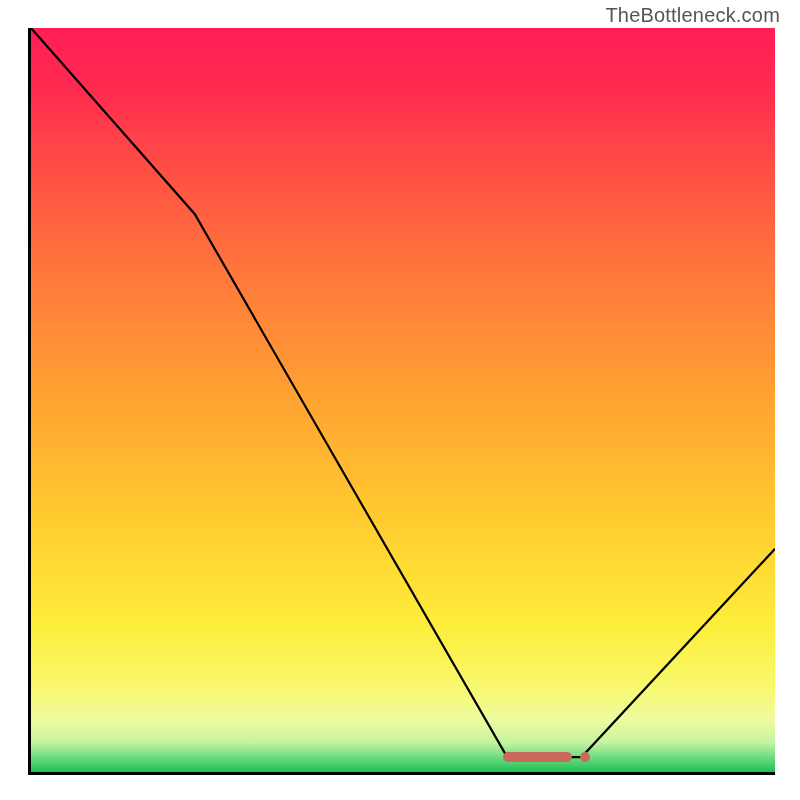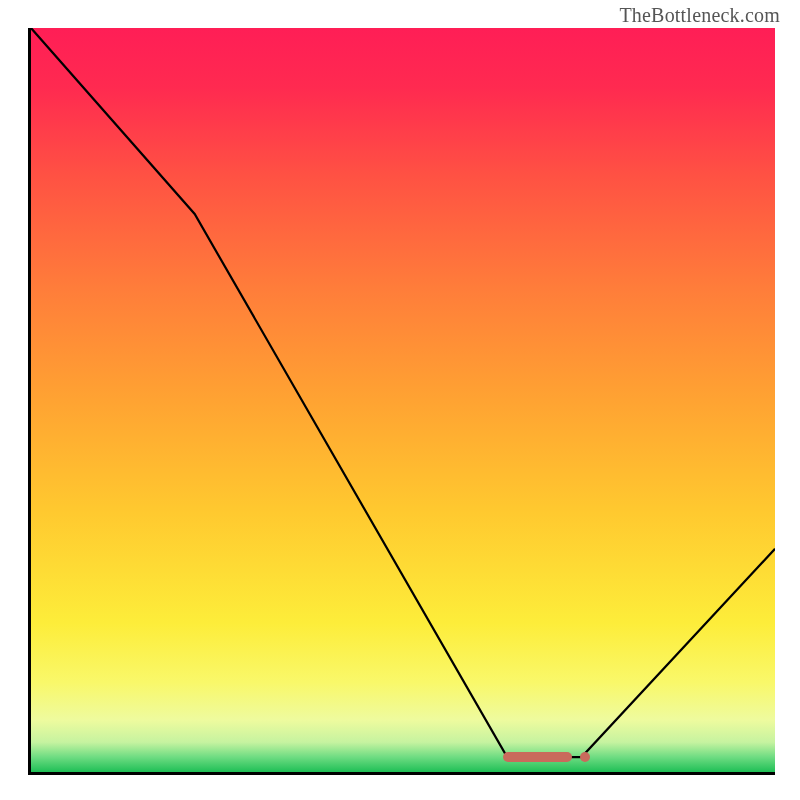--- a/index.html
+++ b/index.html
@@ -12,21 +12,20 @@
     position: relative;
   }
   .watermark {
     position: absolute;
     top: 4px;
     right: 20px;
     font-size: 20px;
     color: #555;
     font-weight: 500;
     letter-spacing: 0.2px;
-    font-family: Liberation Serif, serif;
   }
   .chart-area {
     position: absolute;
     top: 28px;
     left: 28px;
     width: 744px;
     height: 744px;
     border-left: 3px solid #000;
     border-bottom: 3px solid #000;
     overflow: hidden;

